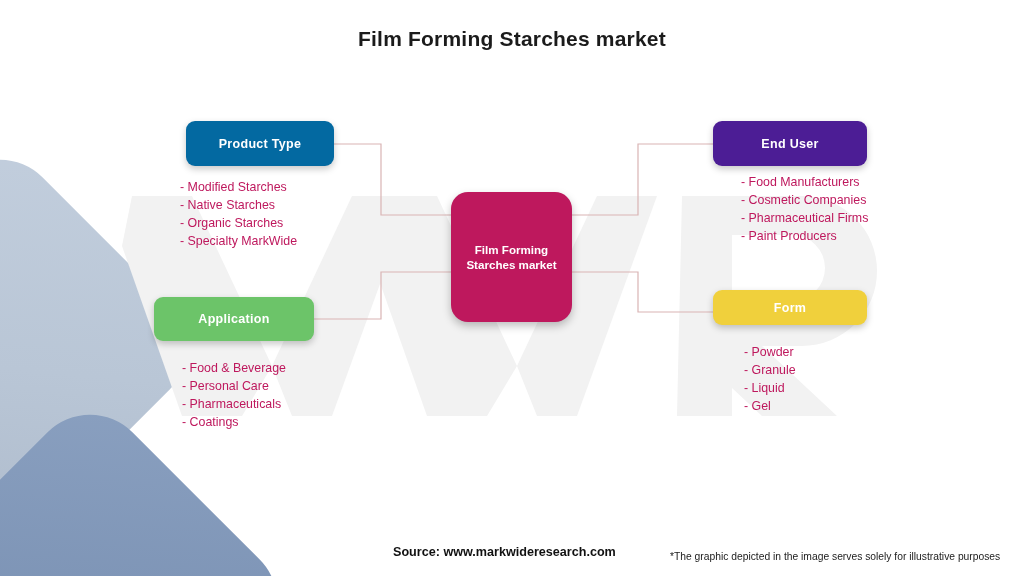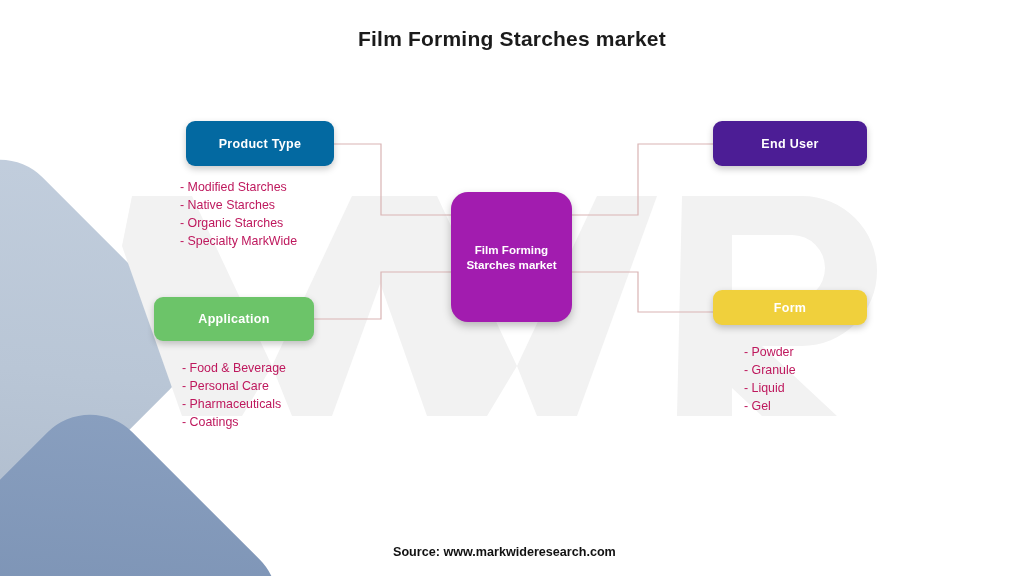--- a/index.html
+++ b/index.html
@@ -68,21 +68,21 @@
   .item-list{position:absolute;color:#be185d;font-size:12.4px;line-height:18px;}
   .item-list div{white-space:nowrap;}
   #list-product-type{left:180px;top:178px;}
   #list-end-user   {left:741px;top:173px;}
   #list-application{left:182px;top:359px;}
   #list-form       {left:744px;top:343px;}
 
   
   #center-node{
     position:absolute;left:451px;top:192px;width:121px;height:130px;
-    background:#a21caf;border-radius:17px;
+    background:#be185d;border-radius:17px;
     display:flex;align-items:center;justify-content:center;
     color:#ffffff;font-size:11.6px;font-weight:bold;line-height:15px;
     text-align:center;
     box-shadow:0 4px 9px rgba(0,0,0,.25);
   }
 
   
   #source-note{
     position:absolute;left:393px;top:545px;
     font-size:12.6px;font-weight:bold;color:#111;
@@ -148,30 +148,37 @@
     <span>Form</span>
   </div>
 
   <div class="item-list" id="list-product-type">
     <div>- Modified Starches</div>
     <div>- Native Starches</div>
     <div>- Organic Starches</div>
     <div>- Specialty MarkWide</div>
   </div>
 
+  <div class="item-list" id="list-end-user">
+    <div>- Food Manufacturers</div>
+    <div>- Cosmetic Companies</div>
+    <div>- Pharmaceutical Firms</div>
+    <div>- Paint Producers</div>
+  </div>
 
   <div class="item-list" id="list-application">
     <div>- Food &amp; Beverage</div>
     <div>- Personal Care</div>
     <div>- Pharmaceuticals</div>
     <div>- Coatings</div>
   </div>
 
   <div class="item-list" id="list-form">
     <div>- Powder</div>
     <div>- Granule</div>
     <div>- Liquid</div>
     <div>- Gel</div>
   </div>
 
   <div id="source-note">Source: www.markwideresearch.com</div>
+  <div id="disclaimer">*The graphic depicted in the image serves solely for illustrative purposes</div>
 
 </div>
 
 </body></html>

